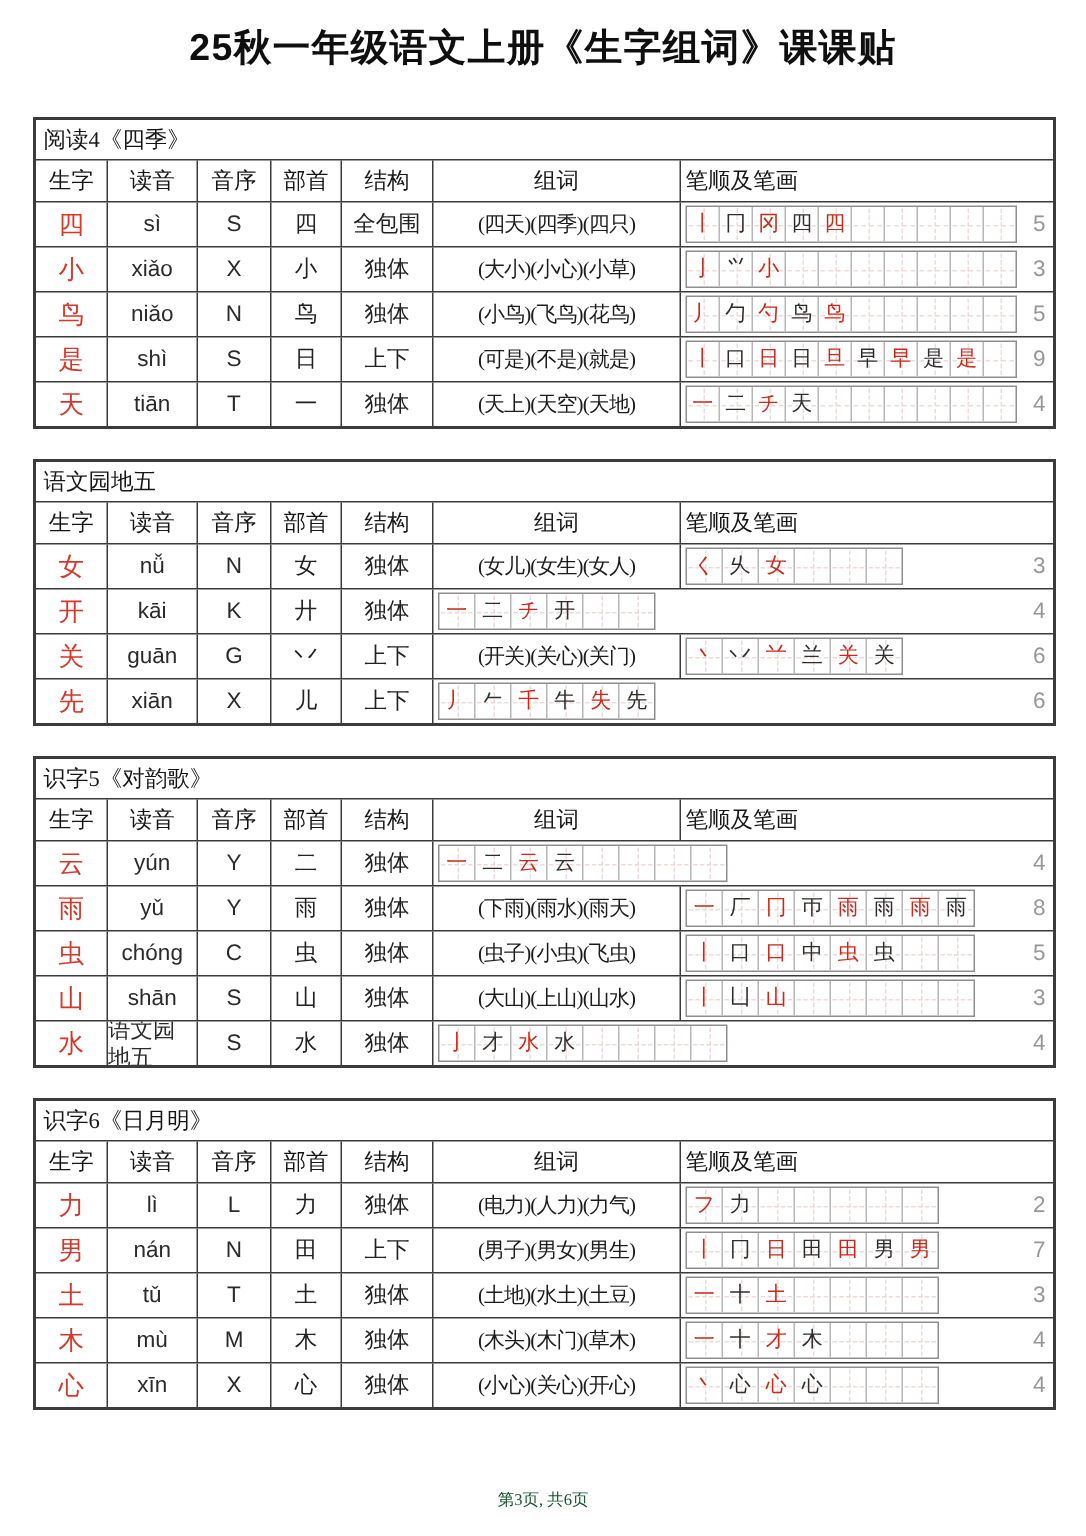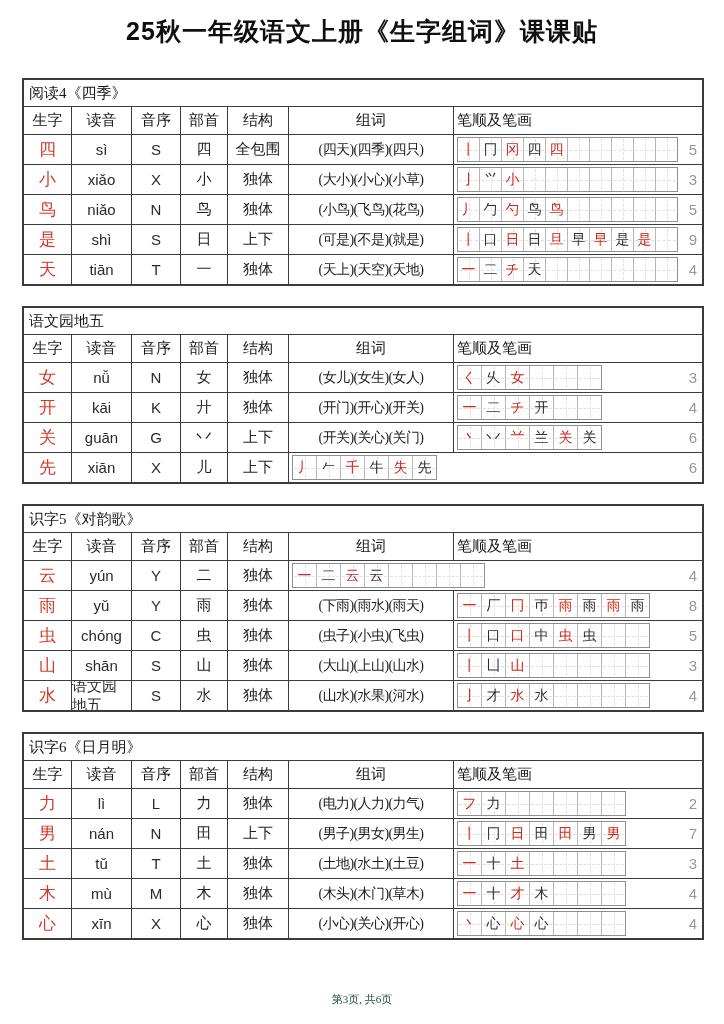--- a/index.html
+++ b/index.html
@@ -307,21 +307,20 @@
           </div>
           <span class="stroke-count">3</span>
         </div>
       </div>
       <div class="row data-row">
         <div class="cell c-char char-cell">开</div>
         <div class="cell c-pinyin pinyin-cell">kāi</div>
         <div class="cell c-initial initial-cell">K</div>
         <div class="cell c-radical radical-cell">廾</div>
         <div class="cell c-structure structure-cell">独体</div>
-        <div class="cell c-words words-cell">(开门)(开心)(开关)</div>
         <div class="cell c-strokes">
           <div class="stroke-grid">
             <div class="stroke-cell" style="width: 23px;">
               <span class="stroke-glyph red">一</span>
             </div>
             <div class="stroke-cell" style="width: 23px;">
               <span class="stroke-glyph dark">二</span>
             </div>
             <div class="stroke-cell" style="width: 23px;">
               <span class="stroke-glyph red">チ</span>
@@ -532,21 +531,20 @@
           </div>
           <span class="stroke-count">3</span>
         </div>
       </div>
       <div class="row data-row">
         <div class="cell c-char char-cell">水</div>
         <div class="cell c-pinyin pinyin-cell">语文园地五</div>
         <div class="cell c-initial initial-cell">S</div>
         <div class="cell c-radical radical-cell">水</div>
         <div class="cell c-structure structure-cell">独体</div>
-        <div class="cell c-words words-cell">(山水)(水果)(河水)</div>
         <div class="cell c-strokes">
           <div class="stroke-grid">
             <div class="stroke-cell" style="width: 23px;">
               <span class="stroke-glyph red">亅</span>
             </div>
             <div class="stroke-cell" style="width: 23px;">
               <span class="stroke-glyph dark">才</span>
             </div>
             <div class="stroke-cell" style="width: 23px;">
               <span class="stroke-glyph red">水</span>

